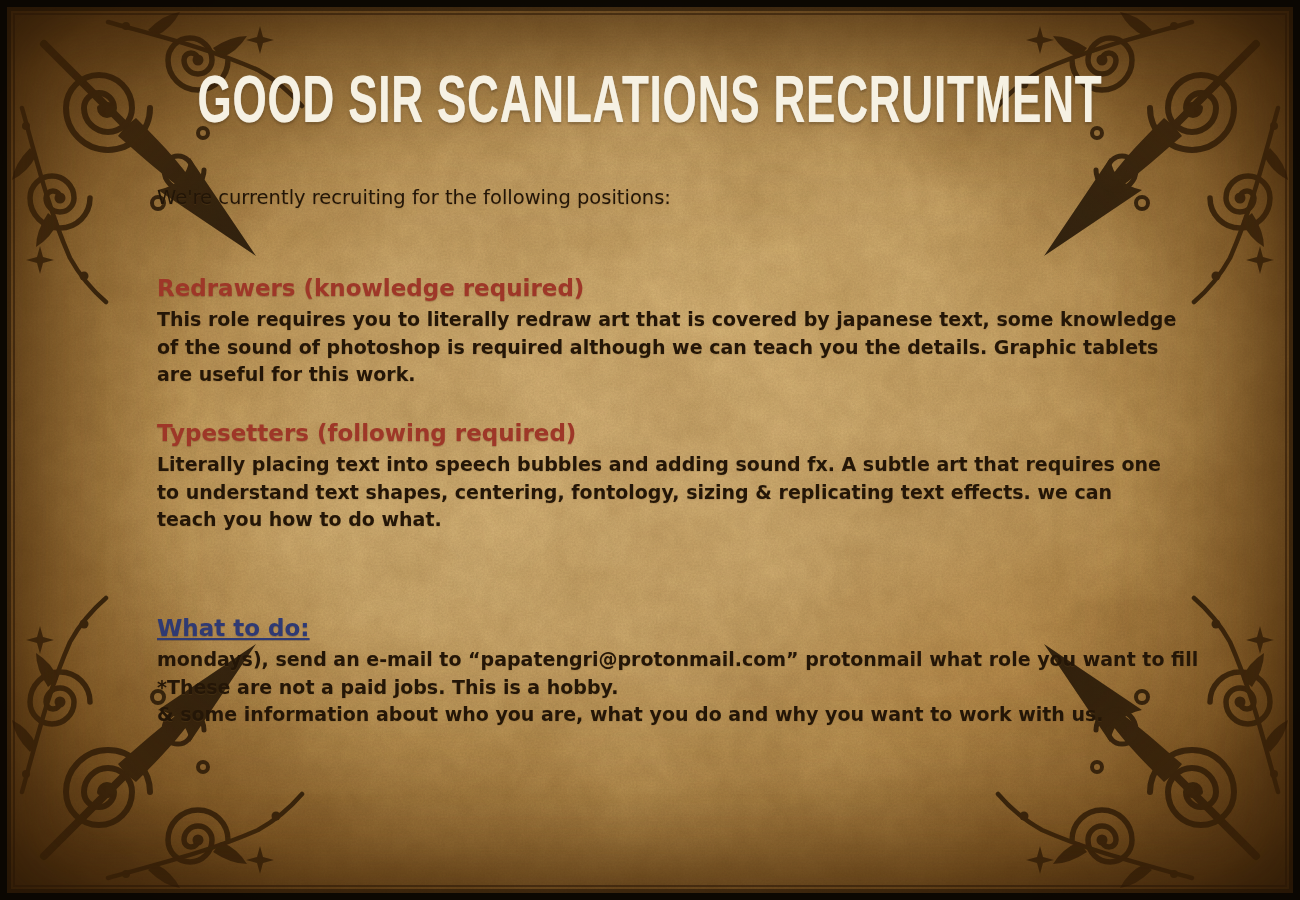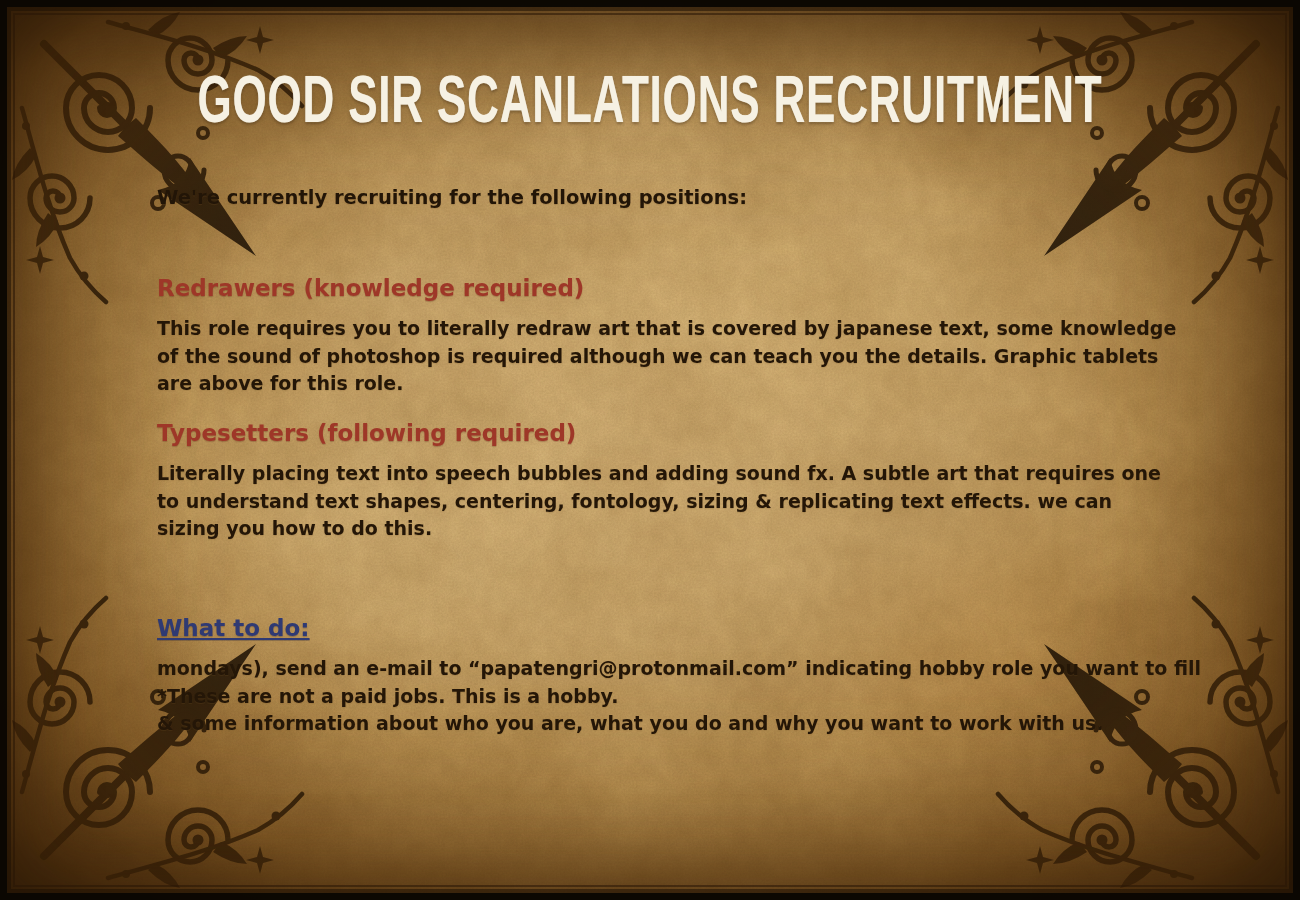--- a/index.html
+++ b/index.html
@@ -35,32 +35,32 @@
     font-weight:700;font-size:58px;line-height:1.0;
     color:#f6f1e3;
     transform:scale(0.76,1.14);
     transform-origin:50% 0;
     text-shadow:0 0 1px rgba(255,250,235,0.6), 0 2px 3px rgba(40,24,6,0.35);
     letter-spacing:1px;
     white-space:nowrap;
   }
   .intro{
     position:absolute;left:157px;top:186px;margin:0;
-    font-size:19.5px;font-weight:700;color:#221507;
+    font-size:19.5px;font-weight:400;color:#221507;
     text-shadow:0 1px 1px rgba(120,85,40,0.25);
     white-space:nowrap;
   }
   .section{position:absolute;left:157px;width:1010px;}
   .section h2{
     margin:0;font-size:23px;font-weight:700;line-height:1.1;
     white-space:nowrap;
   }
   .heading-red{color:#9e3728;text-shadow:0 1px 1px rgba(70,20,8,0.25);}
   .heading-blue{color:#2f3a73;text-shadow:0 1px 1px rgba(20,20,50,0.25);text-decoration:underline;}
-  .body-lines{margin-top:14px;}
+  .body-lines{margin-top:5px;}
   .body-lines div{
     font-size:19px;font-weight:700;color:#241607;
     line-height:27.4px;white-space:nowrap;
     text-shadow:0 1px 1px rgba(120,85,40,0.22);
   }
   .sec-redrawers{top:276px;}
   .sec-typesetters{top:421px;}
   .sec-whattodo{top:616px;}
 </style>
 </head>
@@ -137,35 +137,35 @@
 
   <h1 class="page-title">GOOD SIR SCANLATIONS RECRUITMENT</h1>
 
   <p class="intro">We're currently recruiting for the following positions:</p>
 
   <div class="section sec-redrawers">
     <h2 class="heading-red">Redrawers (knowledge required)</h2>
     <div class="body-lines">
       <div>This role requires you to literally redraw art that is covered by japanese text, some knowledge</div>
       <div>of the sound of photoshop is required although we can teach you the details. Graphic tablets</div>
-      <div>are above for this role.</div>
+      <div>are useful for this work.</div>
     </div>
   </div>
 
   <div class="section sec-typesetters">
     <h2 class="heading-red">Typesetters (following required)</h2>
     <div class="body-lines">
       <div>Literally placing text into speech bubbles and adding sound fx. A subtle art that requires one</div>
       <div>to understand text shapes, centering, fontology, sizing &amp; replicating text effects. we can</div>
-      <div>sizing you how to do this.</div>
+      <div>teach you how to do what.</div>
     </div>
   </div>
 
   <div class="section sec-whattodo">
     <h2 class="heading-blue">What to do:</h2>
     <div class="body-lines">
-      <div>mondays), send an e-mail to “papatengri@protonmail.com” indicating hobby role you want to fill</div>
+      <div>mondays), send an e-mail to “papatengri@protonmail.com” protonmail what role you want to fill</div>
       <div>*These are not a paid jobs. This is a hobby.</div>
       <div>&amp; some information about who you are, what you do and why you want to work with us.</div>
     </div>
   </div>
 
 </div>
 
 </body></html>

